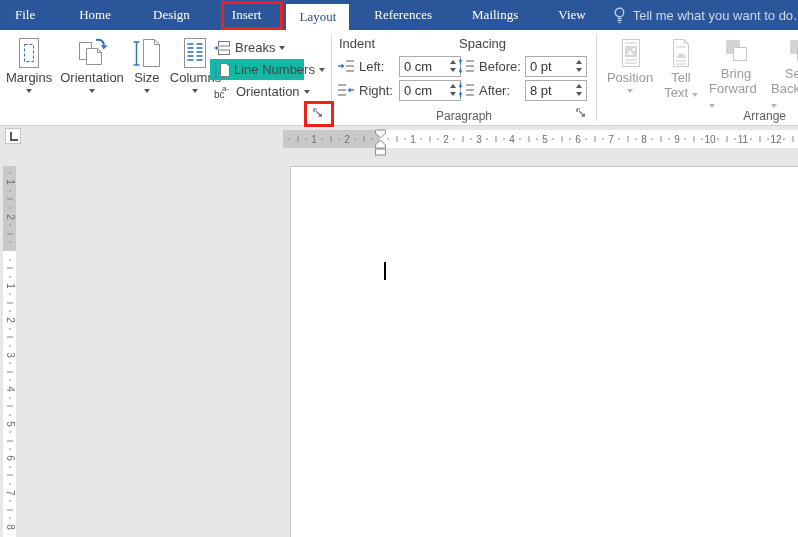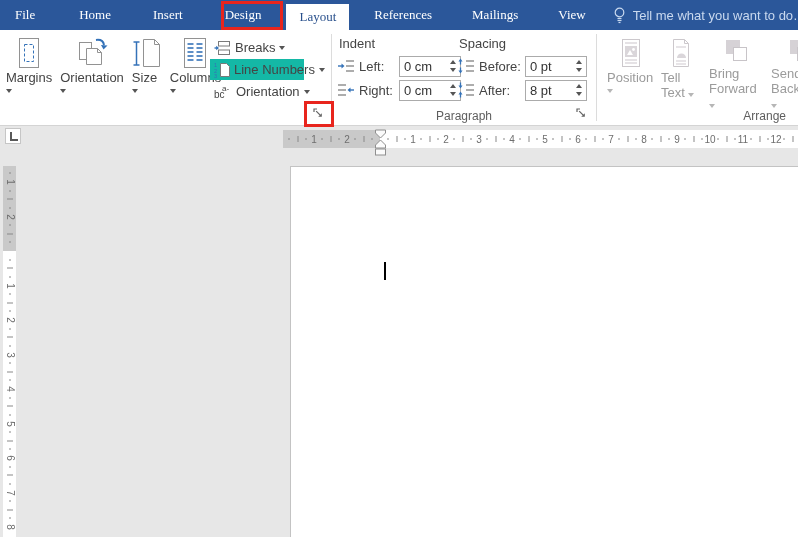--- a/index.html
+++ b/index.html
@@ -14,21 +14,21 @@
   .tellme{display:flex;align-items:center;gap:7px;color:#c9d9ef;margin-left:14px;font-size:13px;}
 
   
   .ribbon{position:absolute;left:0;top:30px;width:798px;height:95px;background:#fff;
           border-bottom:1px solid #d4d4d4;font-size:13px;color:#444;}
   .gsep{position:absolute;top:4px;height:87px;width:1px;background:#dcdcdc;}
   .group{position:absolute;top:0;height:95px;overflow:hidden;}
   .gfooter{position:absolute;bottom:2px;left:0;right:0;text-align:center;
            font-size:12px;color:#5e5e5e;}
   .bigrow{position:absolute;left:2px;top:3px;display:flex;align-items:flex-start;}
-  .bigbtn{display:flex;flex-direction:column;padding:3px 4px 0 4px;height:72px;}
+  .bigbtn{display:flex;flex-direction:column;align-items:center;padding:3px 4px 0 4px;height:72px;}
   .bigbtn .icn{height:34px;display:flex;align-items:center;justify-content:center;}
   .bigbtn .l1,.bigbtn .l2{line-height:15px;}
   .car{display:inline-block;width:0;height:0;border-left:3.5px solid transparent;
        border-right:3.5px solid transparent;border-top:4px solid #555;}
   .car-c{margin-top:4px;}
   .smallcol{position:absolute;left:210px;top:7px;}
   .smallbtn{display:flex;align-items:center;height:21px;padding:0 4px;gap:4px;margin-bottom:1px;white-space:nowrap;}
   .smallbtn.hl{background:#14b8a6;}
   .launcher{position:absolute;width:14px;height:14px;display:flex;align-items:center;justify-content:center;}
 
@@ -76,22 +76,22 @@
   .redbox{position:absolute;border:3px solid #e8251d;box-sizing:border-box;pointer-events:none;}
 </style>
 </head>
 <body>
 
 <div class="screen">
 
   <div class="tabbar">
     <div class="tab" style="margin-left:2px">File</div>
     <div class="tab" style="margin-left:18px">Home</div>
+    <div class="tab" style="margin-left:16px">Design</div>
     <div class="tab" style="margin-left:16px">Insert</div>
-    <div class="tab" style="margin-left:16px">Design</div>
     <div class="tab active" style="margin-left:12px">Layout</div>
     <div class="tab" style="margin-left:12px">References</div>
     <div class="tab" style="margin-left:14px">Mailings</div>
     <div class="tab" style="margin-left:14px">View</div>
     <div class="tellme">
       <span style="display:flex">
         <svg width="13" height="17" viewBox="0 0 13 17">
             <g fill="none" stroke="#c9d9ef" stroke-width="1.2">
           <circle cx="6.5" cy="5.5" r="4.3"></circle>
               <line x1="4.5" y1="11.5" x2="8.5" y2="11.5"></line>

